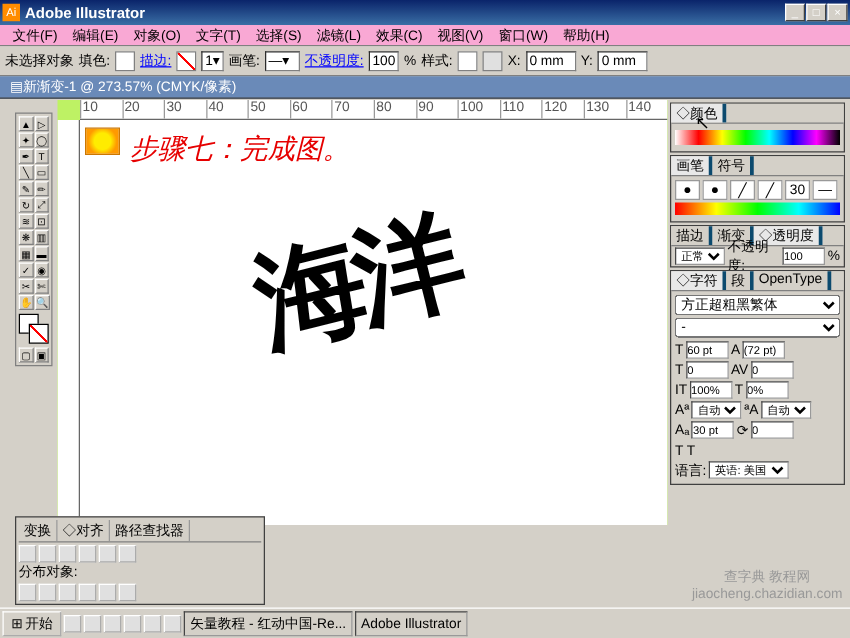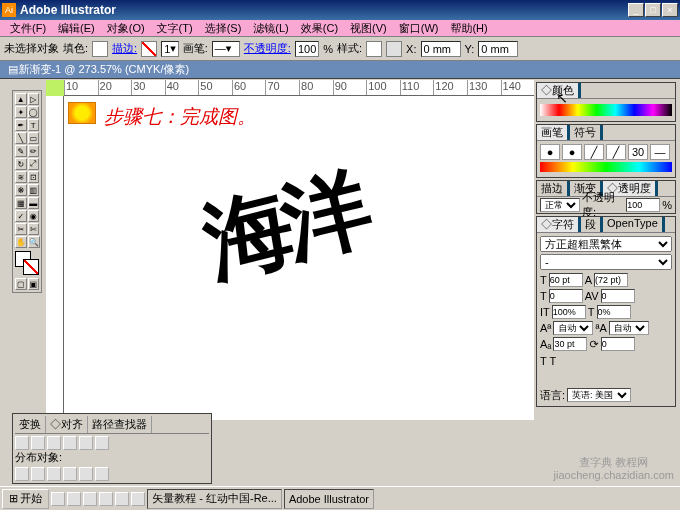--- a/index.html
+++ b/index.html
@@ -21,21 +21,21 @@
 .toolbtn { width: 12px; height: 12px; background: #d4d0c8; border: 1px solid #fff; border-right-color: #808080; border-bottom-color: #808080; font-size: 8px; display: flex; align-items: center; justify-content: center; cursor: pointer; }
 .toolcolor { width: 24px; height: 24px; position: relative; margin: 2px auto; }
 .toolcolor .fg { width: 16px; height: 16px; background: #fff; border: 1px solid #000; position: absolute; top: 0; left: 0; }
 .toolcolor .bg { width: 16px; height: 16px; background: #fff; border: 1px solid #000; position: absolute; bottom: 0; right: 0; }
 .toolcolor .bg::after { content: ""; position: absolute; inset: 0; background: linear-gradient(45deg, transparent 45%, red 45%, red 55%, transparent 55%); }
 .canvas-wrap { flex: 1; background: #bef264; position: relative; margin-left: 0; overflow: hidden; }
 .ruler-h { position: absolute; top: 0; left: 18px; right: 0; height: 16px; background: #fff; border-bottom: 1px solid #666; font-size: 8px; display: flex; overflow: hidden; }
 .ruler-h span { width: 38px; border-left: 1px solid #999; padding-left: 1px; color: #555; }
 .ruler-v { position: absolute; top: 16px; left: 0; bottom: 0; width: 18px; background: #fff; border-right: 1px solid #666; font-size: 8px; }
 .canvas { position: absolute; top: 16px; left: 18px; right: 0; bottom: 0; background: #fff; }
-.redtext { position: absolute; top: 8px; left: 40px; color: #e60000; font-size: 19px; font-family: "KaiTi", cursive; font-style: italic; }
+.redtext { position: absolute; top: 8px; left: 40px; color: #e60000; font-size: 22px; font-family: "KaiTi", cursive; font-style: italic; }
 .blackart { position: absolute; top: 90px; left: 140px; color: #000; font-size: 88px; font-weight: 900; font-family: "SimHei", sans-serif; transform: rotate(-14deg); line-height: 0.9; letter-spacing: -8px; }
 .sun { position: absolute; top: 6px; left: 4px; width: 28px; height: 22px; background: radial-gradient(circle, #ffec00 40%, #ff9a00 70%); border: 1px solid #cc7700; }
 .panels { width: 140px; position: absolute; right: 4px; top: 82px; display: flex; flex-direction: column; gap: 2px; z-index: 5; }
 .panel { background: #d4d0c8; border: 1px solid #404040; }
 .panel .ptabs { display: flex; background: #d4d0c8; border-bottom: 1px solid #808080; font-size: 9px; }
 .panel .ptab { padding: 0 4px; border-right: 3px solid #0c4a6e; background: #d4d0c8; cursor: pointer; text-align: center; }
 .panel .ptab.active { background: #e8e8e8; }
 .panel .pbody { padding: 3px; font-size: 9px; }
 .spectrum { height: 12px; background: linear-gradient(90deg, #fff, #f00, #ff0, #0f0, #0ff, #00f, #f0f, #000); margin: 2px 0; }
 .gradient { height: 10px; background: linear-gradient(90deg, #f00, #ff0, #0f0, #0ff, #00f); margin: 2px 0; }
@@ -270,21 +270,21 @@
         <span>ªA</span>
           <select><option>自动</option></select>
       </div>
       <div class="selwell">
         <span>Aₐ</span>
           <input class="numin" value="30 pt" style="">
         <span>⟳</span>
           <input class="numin" value="0" style="">
       </div>
       <div style="margin-top:3px">T  T</div>
-      <div class="selwell" style="margin-top:20px">
+      <div class="selwell" style="margin-top:1px">
         <span>语言:</span>
         <select><option>英语: 美国</option></select>
       </div>
     </div>
   </div>
 </div>
 
 <div class="cursor">↖</div>
 
 <div class="bottompanels">

